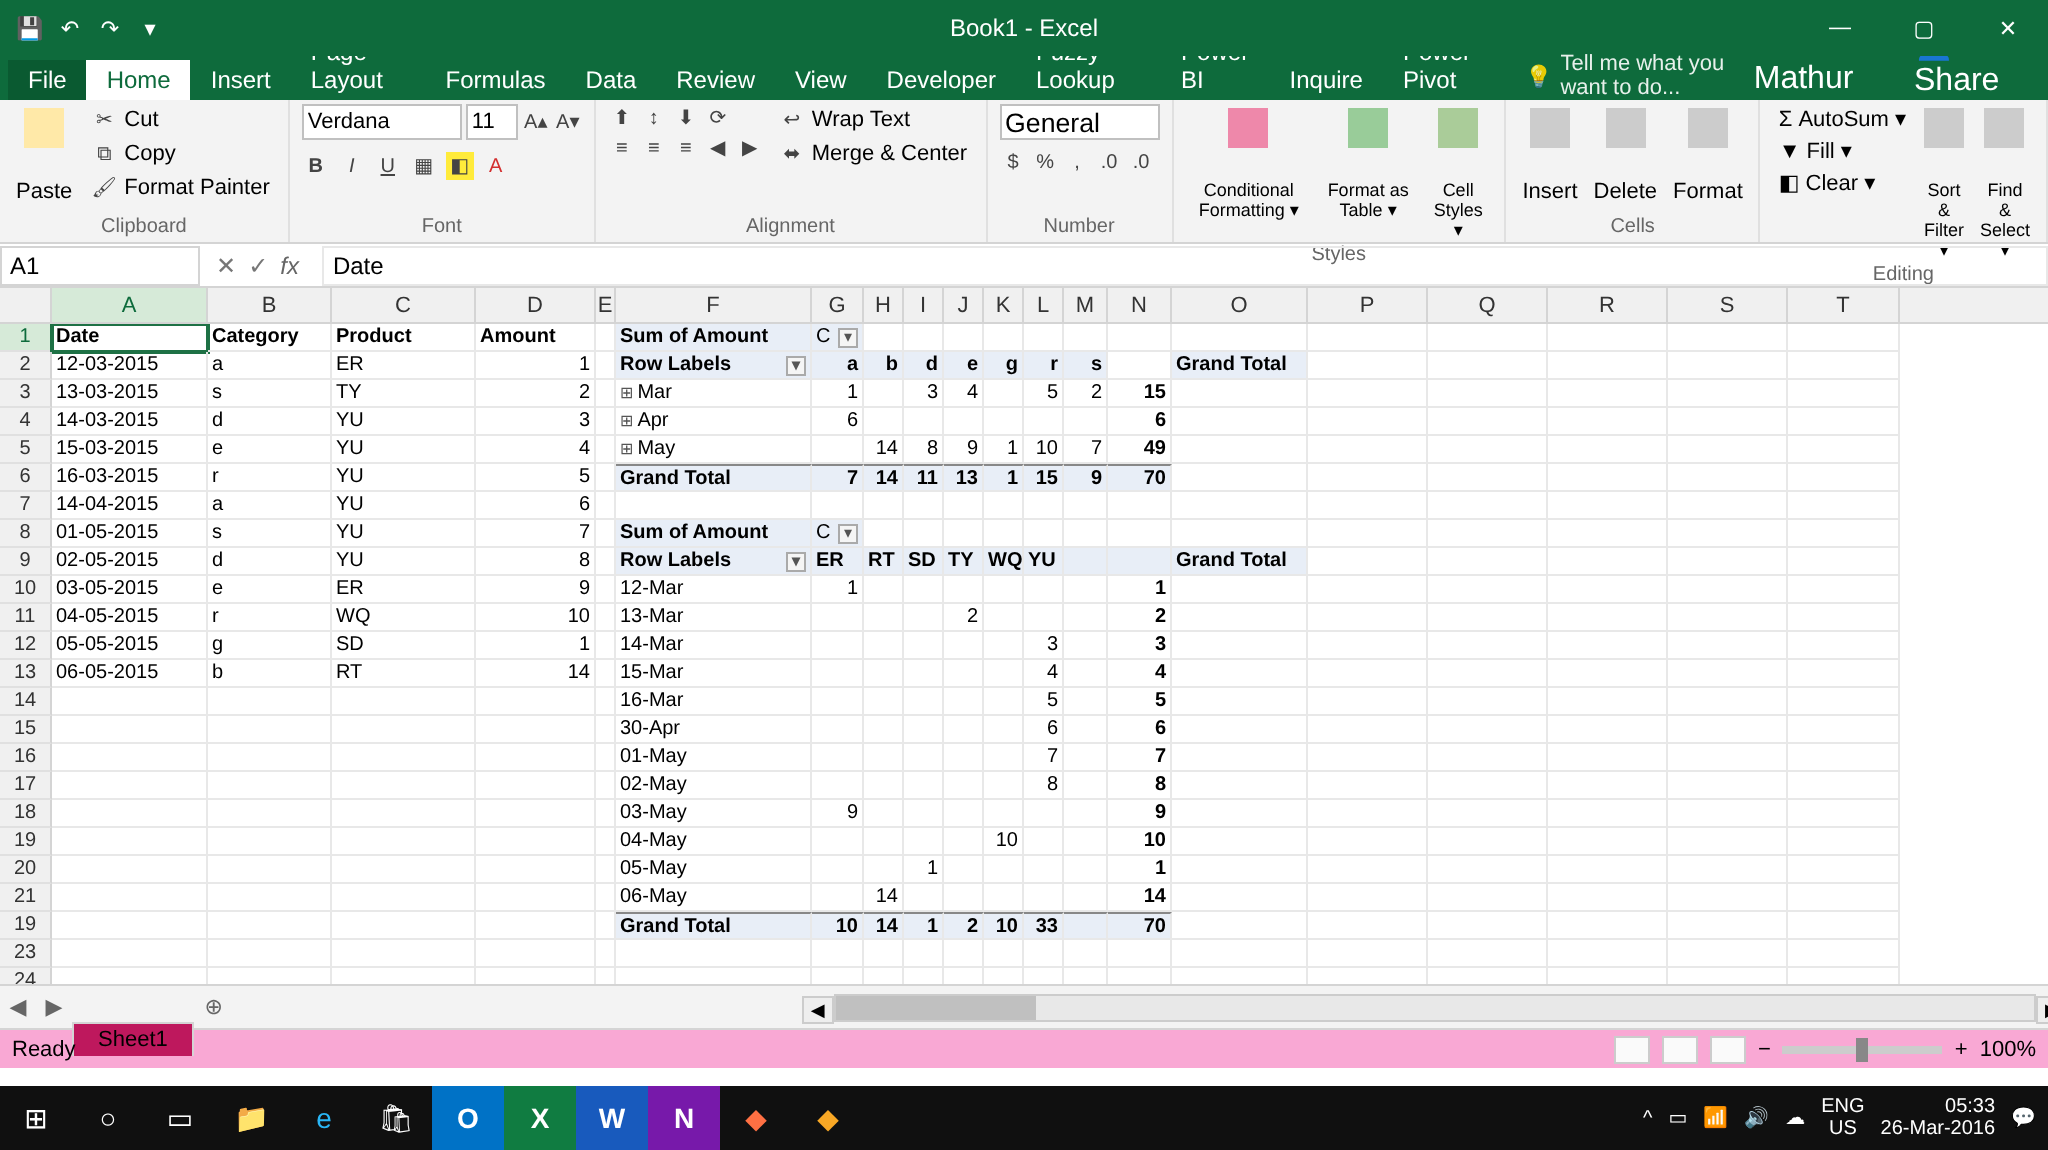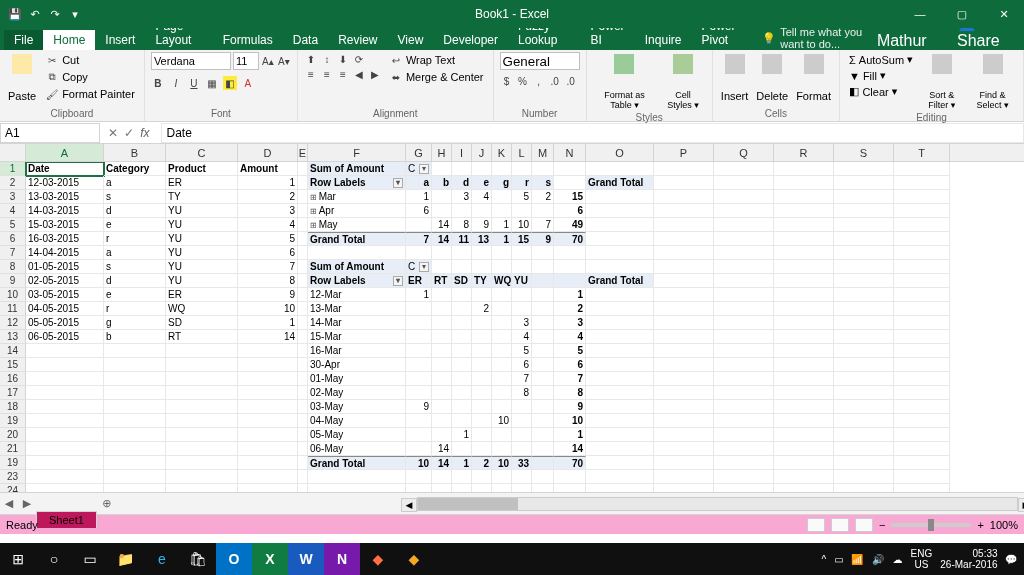--- a/index.html
+++ b/index.html
@@ -219,20 +219,24 @@
         <span class="ic-small">%</span>
         <span class="ic-small">,</span>
         <span class="ic-small">.0</span>
         <span class="ic-small">.0</span>
       </div>
     </div>
     <div class="label">Number</div>
   </div>
   <div class="group">
     <div class="body">
+      <div class="bigbtn">
+          <div class="ic" style="background:#e8a"></div>
+          <span style="font-size:9px;text-align:center"><span>Conditional Formatting</span> ▾</span>
+        </div>
       <div class="bigbtn">
           <div class="ic" style="background:#9c9"></div>
           <span style="font-size:9px;text-align:center"><span>Format as Table</span> ▾</span>
         </div>
       <div class="bigbtn">
           <div class="ic" style="background:#ac9"></div>
           <span style="font-size:9px;text-align:center"><span>Cell Styles</span> ▾</span>
         </div>
     </div>
     <div class="label">Styles</div>

